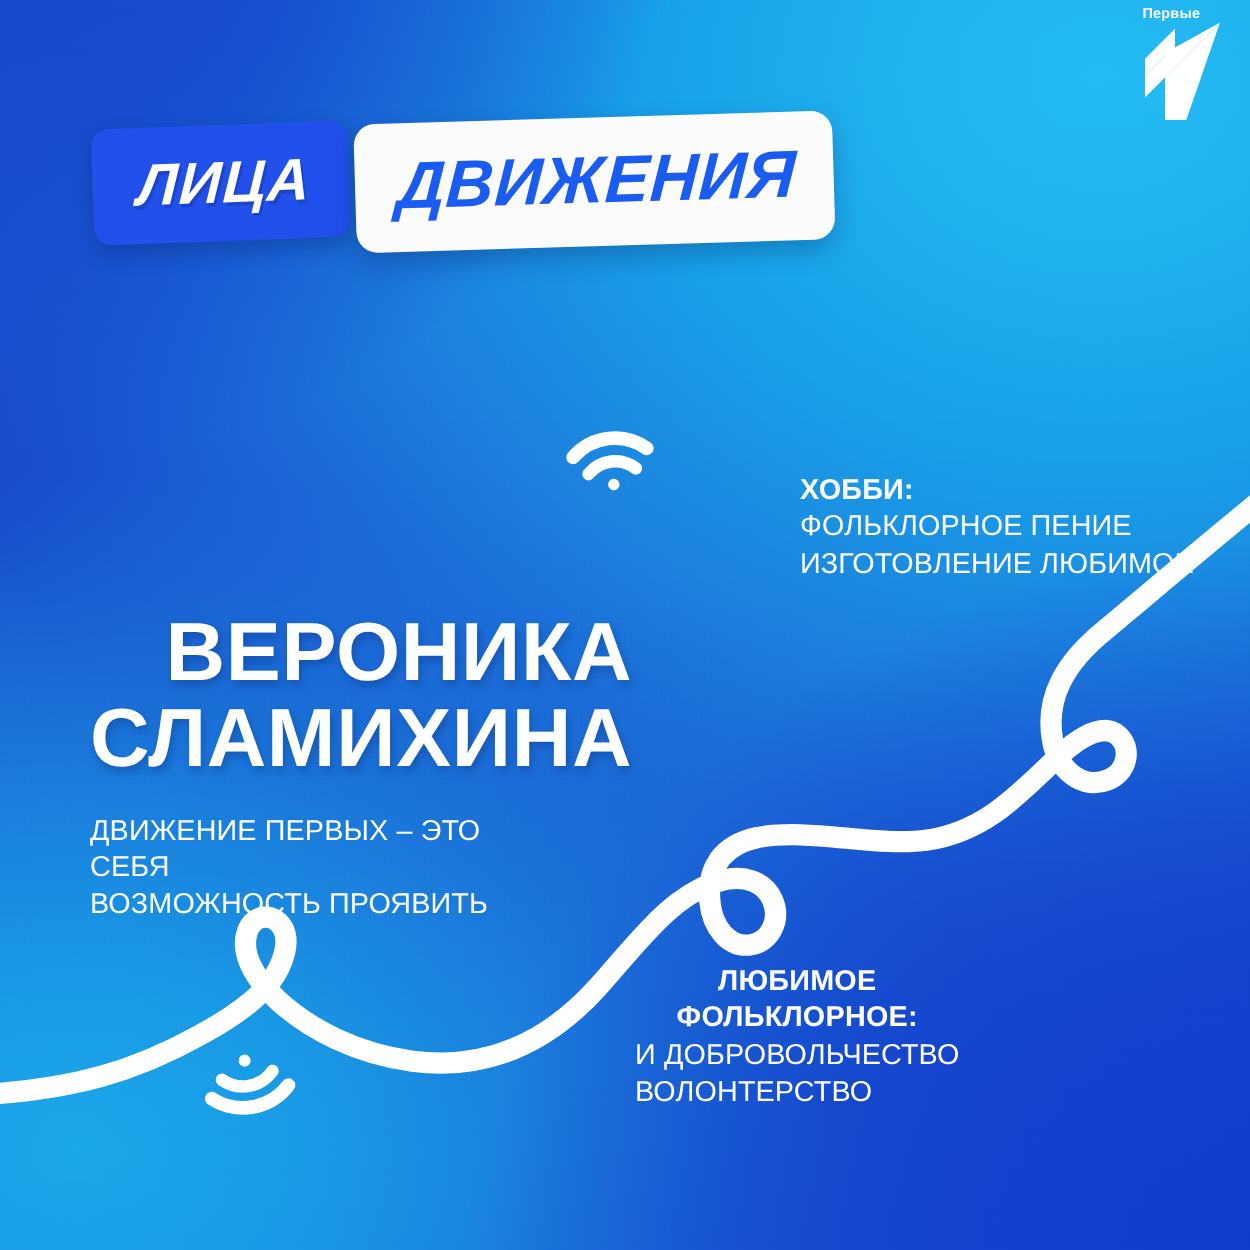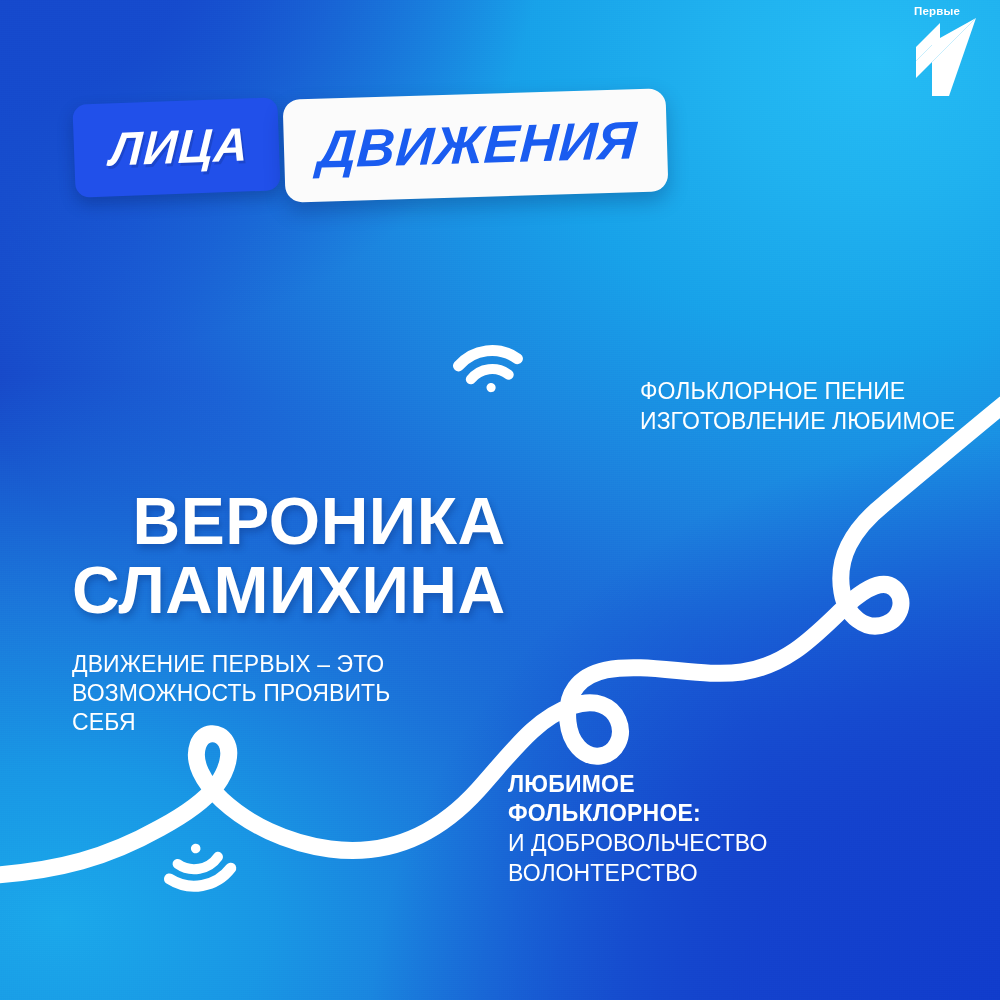--- a/index.html
+++ b/index.html
@@ -177,20 +177,21 @@
   .info-hobby { left:640px; top:377px; }
   .info-direction { left:508px; top:770px; }
 
   .info-title {
     color:#ffffff;
     font-size:23px;
     font-weight:bold;
     line-height:1.28;
     letter-spacing:.2px;
     white-space:nowrap;
+    text-align:center;
   }
   .info-item {
     color:#ffffff;
     font-size:23px;
     font-weight:normal;
     line-height:1.30;
     letter-spacing:.1px;
     white-space:nowrap;
   }
   .info-hobby .info-title,
@@ -264,25 +265,26 @@
     </div>
   </div>
 
   <div class="name-block">
     <div class="name-line">ВЕРОНИКА</div>
     <div class="name-line">СЛАМИХИНА</div>
   </div>
 
   <div class="quote-block">
     <div class="quote-line">ДВИЖЕНИЕ ПЕРВЫХ – ЭТО</div>
+    <div class="quote-line">СЕБЯ</div>
     <div class="quote-line">ВОЗМОЖНОСТЬ ПРОЯВИТЬ</div>
-    <div class="quote-line">СЕБЯ</div>
   </div>
 
   <div class="info-block info-hobby">
+    <div class="info-title">ХОББИ:</div>
     <div class="info-item">ФОЛЬКЛОРНОЕ ПЕНИЕ</div>
     <div class="info-item">ИЗГОТОВЛЕНИЕ ЛЮБИМОЕ</div>
   </div>
 
   <div class="info-block info-direction">
     <div class="info-title">ЛЮБИМОЕ</div>
     <div class="info-title">ФОЛЬКЛОРНОЕ:</div>
     <div class="info-item">И ДОБРОВОЛЬЧЕСТВО</div>
     <div class="info-item">ВОЛОНТЕРСТВО</div>
   </div>

